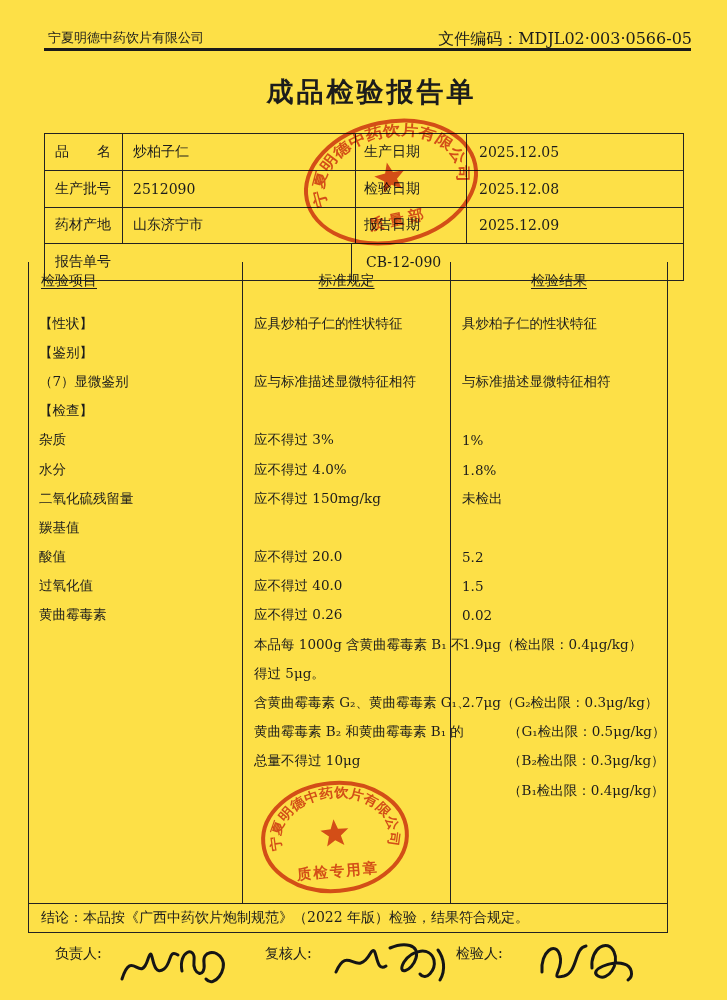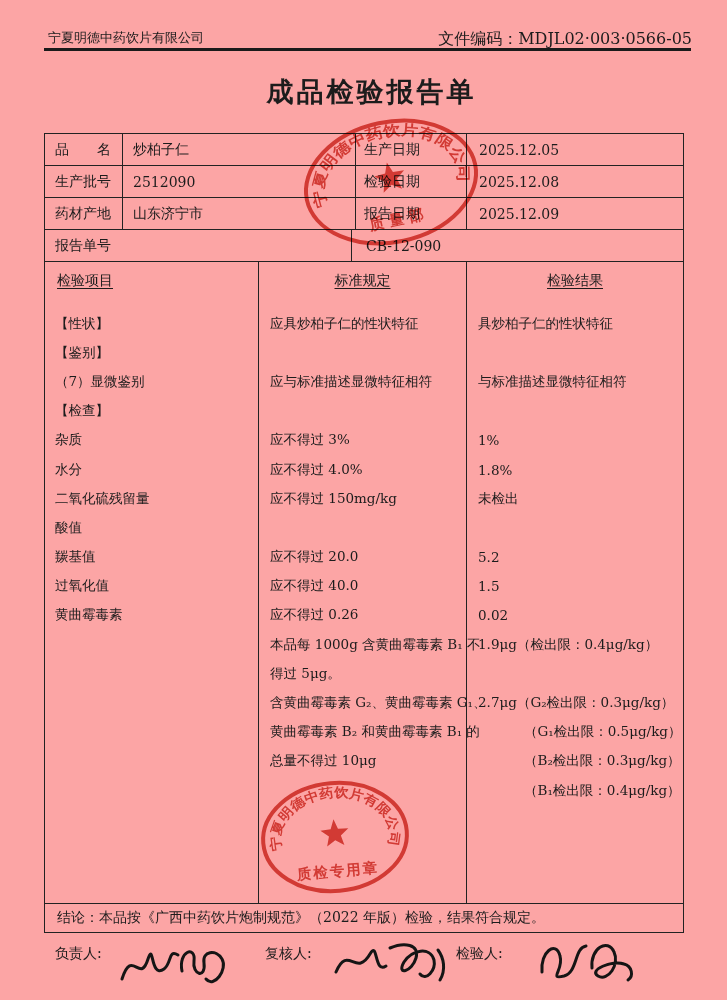--- a/index.html
+++ b/index.html
@@ -1,41 +1,41 @@
 <!DOCTYPE html>
 <html><head>
 <meta charset="utf-8">
 <style>
   html,body { margin:0; padding:0; background:#ffffff; }
   .page {
-    position:relative; width:727px; height:1000px; background:#fca5a5;
+    position:relative; width:727px; height:1000px; background:#fde047;
     font-family:"DejaVu Serif","Liberation Serif",serif; color:#1c1c1c;
     overflow:hidden;
   }
   
   .hdr-left  { position:absolute; left:48px;  top:29px; font-size:13px; }
   .hdr-right { position:absolute; right:35px; top:29px; font-size:16px; }
   .hdr-rule  { position:absolute; left:44px; top:48px; width:647px; height:2.5px; background:#1a1a1a; }
   .title { position:absolute; left:8px; top:74px; width:100%; text-align:center;
            font-size:27px; font-weight:bold; letter-spacing:3px; }
 
   
-  .info-table { position:absolute; left:44px; top:133px; width:640px; height:129px;
+  .info-table { position:absolute; left:44px; top:133px; width:640px; height:148px;
                 border:1.5px solid #222; box-sizing:border-box; display:flex; flex-direction:column; }
   .info-row { flex:1; display:flex; border-bottom:1.5px solid #222; }
   .info-row:last-child { border-bottom:none; }
   .icell { box-sizing:border-box; border-right:1.5px solid #222; display:flex;
            align-items:center; font-size:14px; padding-left:10px; white-space:nowrap; }
   .icell.last { border-right:none; }
   .w1 { width:78px; }  .w2 { width:233px; } .w3 { width:111px; padding-left:8px; }
   .w4 { flex:1; padding-left:12px; }
   .w5 { width:307px; } .w6 { flex:1; padding-left:14px; }
 
   
-  .insp-table { position:absolute; left:44px; top:262px; width:640px; height:671px;
+  .insp-table { position:absolute; left:28px; top:262px; width:640px; height:671px;
                 border:1.5px solid #222; border-top:none; box-sizing:border-box;
                 display:flex; flex-direction:column; }
   .insp-header { display:flex; height:38px; }
   .ih { box-sizing:border-box; border-right:1.5px solid #222; display:flex;
         align-items:center; font-size:14px; }
   .ih span { text-decoration:underline; text-underline-offset:3px; }
   .ih.c1 { width:214px; padding-left:12px; }
   .ih.c2 { width:208px; justify-content:center; }
   .ih.c3 { flex:1; justify-content:center; border-right:none; }
   .insp-body { flex:1; display:flex; overflow:hidden; }
@@ -108,22 +108,22 @@
     </div>
     <div class="insp-body">
       <div class="col col-item">
           <div class="line">【性状】</div>
           <div class="line">【鉴别】</div>
           <div class="line">（7）显微鉴别</div>
           <div class="line">【检查】</div>
           <div class="line">杂质</div>
           <div class="line">水分</div>
           <div class="line">二氧化硫残留量</div>
+          <div class="line">羰基值</div>
           <div class="line">酸值</div>
-          <div class="line">羰基值</div>
           <div class="line">过氧化值</div>
           <div class="line">黄曲霉毒素</div>
           <div class="line"></div>
           <div class="line"></div>
           <div class="line"></div>
           <div class="line"></div>
           <div class="line"></div>
         </div>
       <div class="col col-std">
           <div class="line">应具炒柏子仁的性状特征</div>

